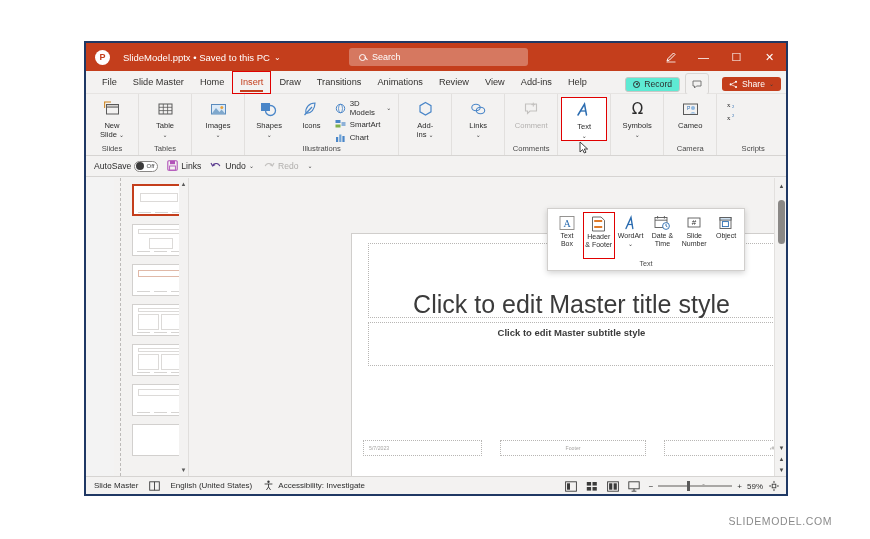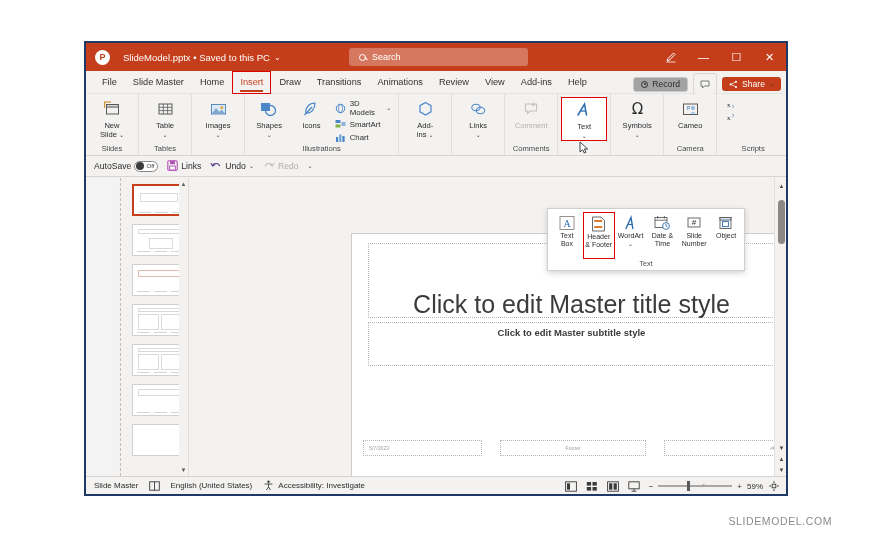--- a/index.html
+++ b/index.html
@@ -112,39 +112,39 @@
     outline: 1.4px solid #e00000;
     outline-offset: -1px;
   }
   .tabs-right {
     position:absolute; right:5px; top:2px;
     display:flex; align-items:center; gap:5px;
   }
   .record-btn {
     display:flex; align-items:center; gap:4px;
     border:1px solid #c9c7c5; border-radius:3px;
-    padding:1.5px 7px; background:#a3a3a3;
+    padding:1.5px 7px; background:#5eead4;
     font-size:8.6px; color:#2c2c2c;
   }
   .record-dot {
     width:7px; height:7px; border-radius:50%;
     border:1.4px solid #2c2c2c; position:relative;
   }
   .record-dot::after{
     content:""; position:absolute; inset:1.2px;
     border-radius:50%; background:#2c2c2c;
   }
   .cmt-btn {
     border:1px solid #d8d6d4; border-radius:3px;
     padding:1px 6px; background:#f3f2f1;
   }
   .share-btn {
     display:flex; align-items:center; gap:4px;
     background:#c43e1c; color:#ffffff;
-    border-radius:3px; padding:2px 7px; font-size:8.6px;
+    border-radius:3px; padding:2px 7px; font-size:8.6px;margin-left:8px;
   }
 
   
   .ribbon {
     height: 62px;
     background: #f3f2f1;
     display:flex;
     position: relative;
     border-bottom: 1px solid #d6d4d2;
   }

